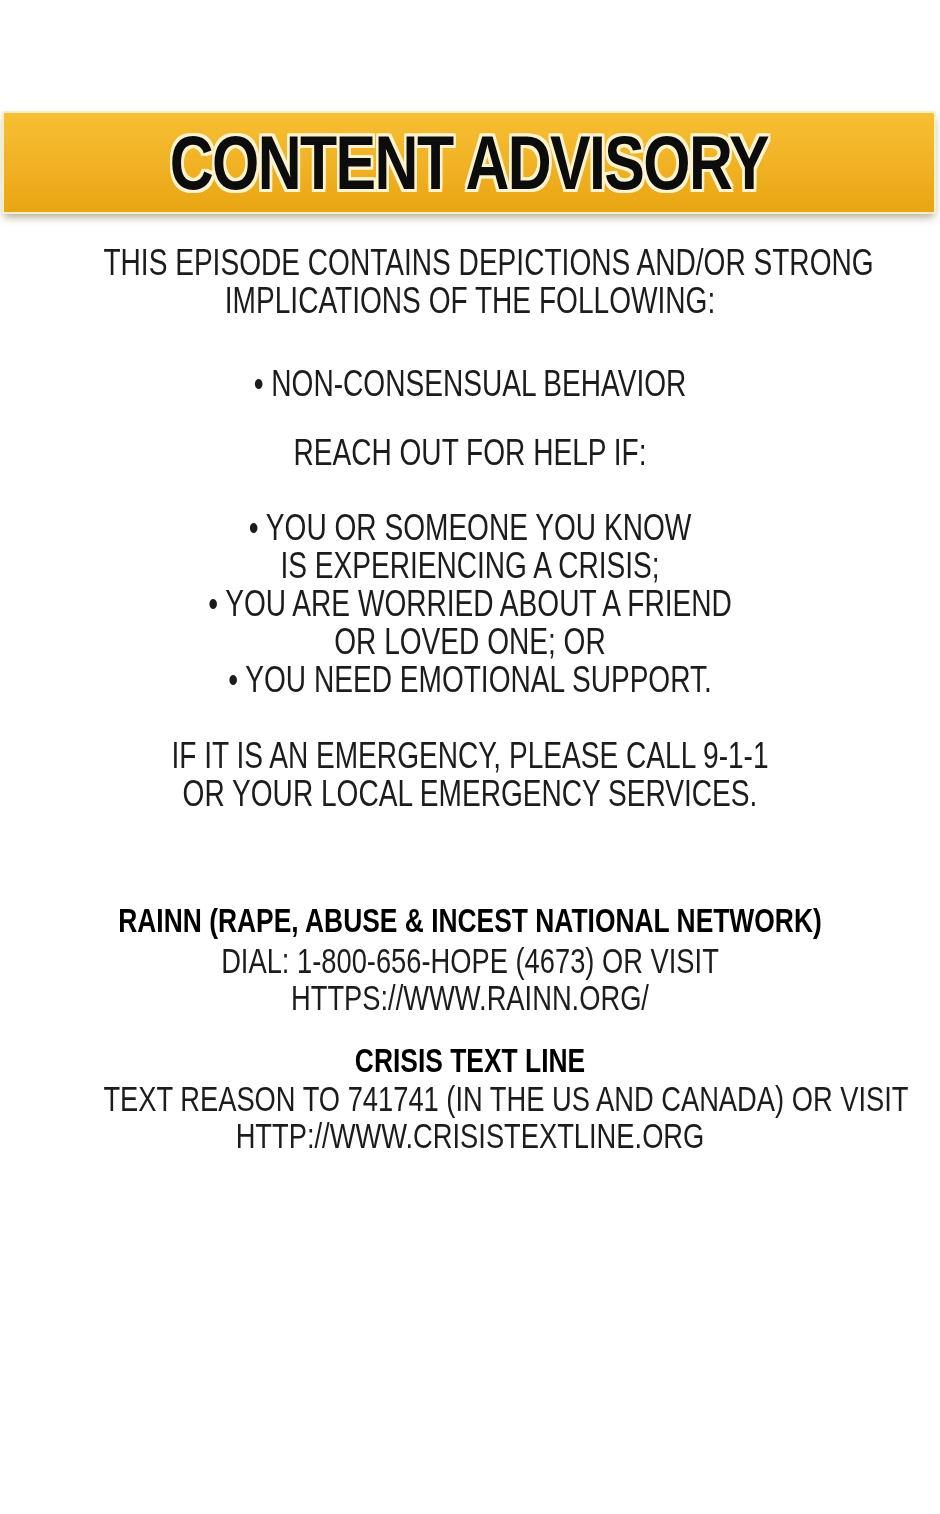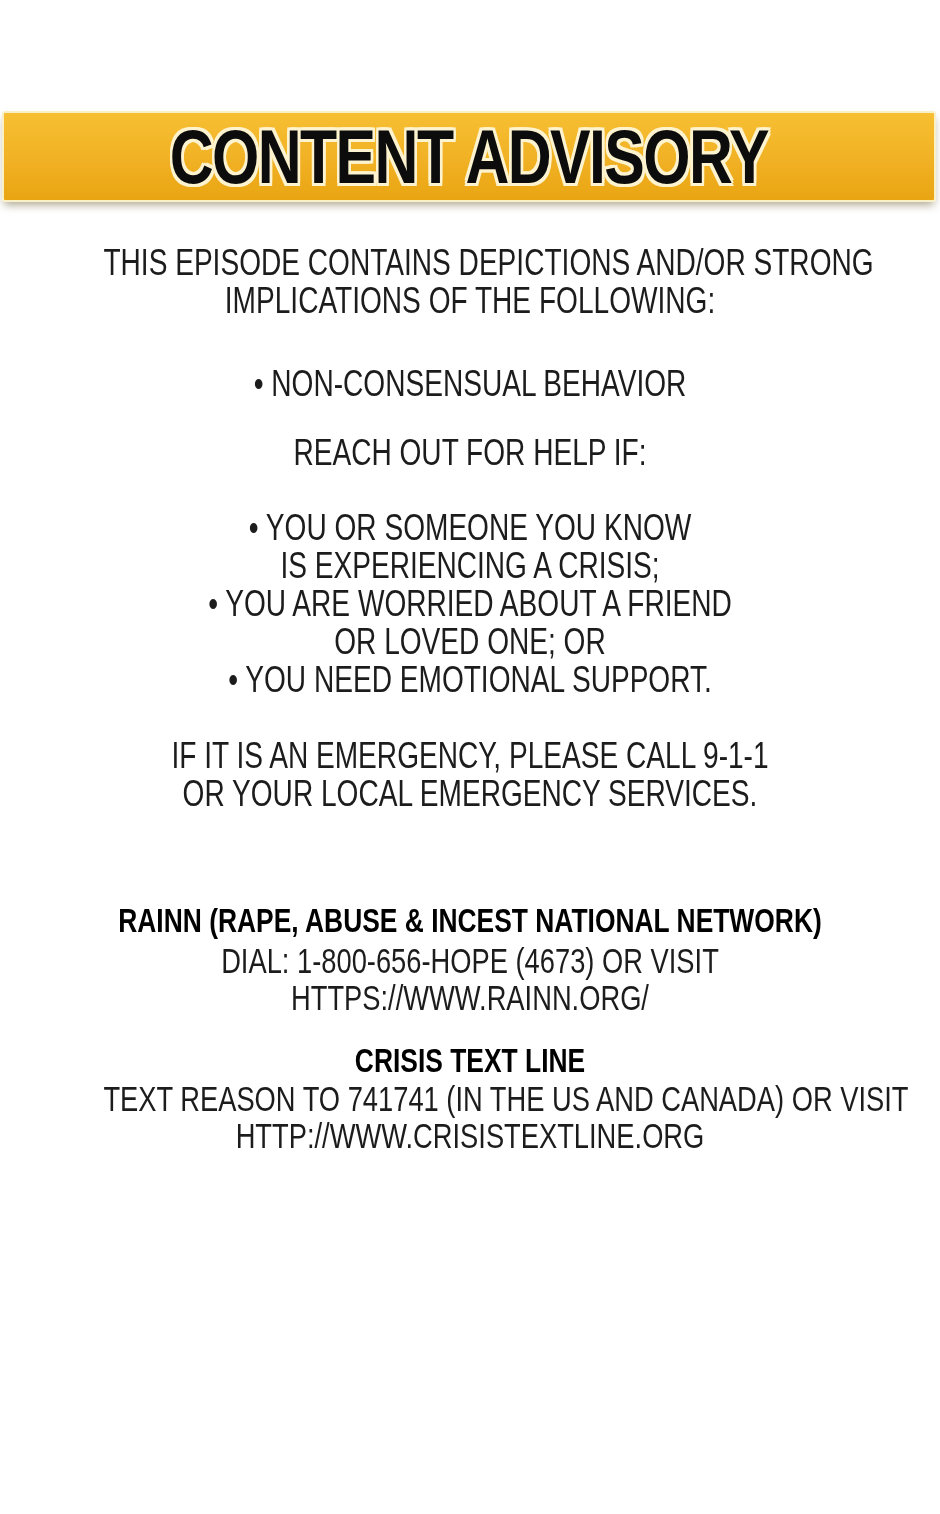--- a/index.html
+++ b/index.html
@@ -12,21 +12,21 @@
     font-family: "Liberation Sans", sans-serif;
   }
   .page { position: absolute; inset: 0; }
 
   
   .banner {
     position: absolute;
     left: 2px;
     right: 4px;
     top: 111px;
-    height: 91px;
+    height: 103px;
     box-sizing: border-box;
     background: linear-gradient(180deg,
       var(--banner-bg-top, #f7bf33) 0%,
       #f1b124 55%,
       var(--banner-bg-bottom, #e9a512) 100%);
     border: 2px solid var(--banner-border, #faf0c8);
     border-radius: 3px;
     box-shadow: 0 5px 8px -2px rgba(110, 95, 55, 0.55);
     display: flex;
     align-items: center;

